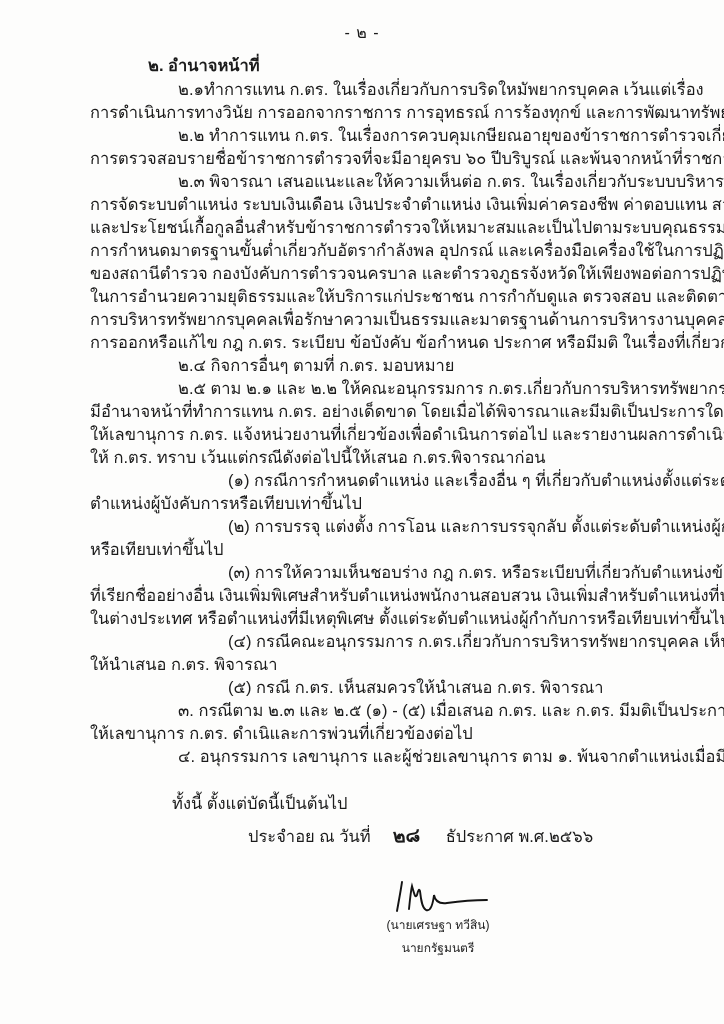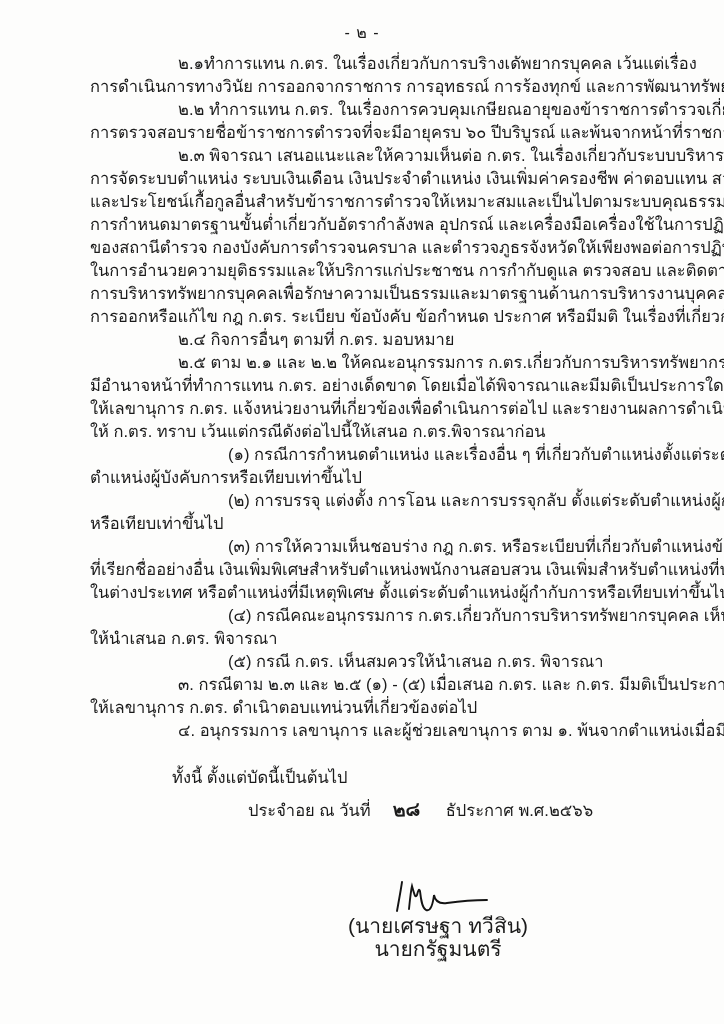--- a/index.html
+++ b/index.html
@@ -31,34 +31,35 @@
   .effective { line-height:23px; padding-left:82px; margin-top:24px; white-space:nowrap; }
   .dateline {
     line-height:23px; margin-top:9px; padding-left:158px; white-space:nowrap;
   }
   .date-day {
     display:inline-block; margin:0 26px 0 22px;
     font-size:19px; font-weight:600; transform:rotate(-3deg);
   }
   .sigblock {
     position:absolute; top:878px; left:277px; width:322px;
-    text-align:center; font-size:21px; line-height:23px;
+    text-align:center; font-size:12px; line-height:23px;
   }
   .sig-scribble { display:block; margin:0 auto -2px auto; }
 </style>
 </head>
 <body>
 
 <div class="page">
 
   <div class="pagenum">- ๒ -</div>
 
   <div class="content">
+    <div class="heading">๒. อำนาจหน้าที่</div>
 
-    <div class="line ind1">๒.๑ทำการแทน ก.ตร. ในเรื่องเกี่ยวกับการบริางเดัพยากรบุคคล เว้นแต่เรื่อง</div>
+    <div class="line ind1">๒.๑ทำการแทน ก.ตร. ในเรื่องเกี่ยวกับการบริดใหมัพยากรบุคคล เว้นแต่เรื่อง</div>
     <div class="line ind0">การดำเนินการทางวินัย การออกจากราชการ การอุทธรณ์ การร้องทุกข์ และการพัฒนาทรัพยากรบุคคล</div>
     <div class="line ind1">๒.๒ ทำการแทน ก.ตร. ในเรื่องการควบคุมเกษียณอายุของข้าราชการตำรวจเกี่ยวกับ</div>
     <div class="line ind0">การตรวจสอบรายชื่อข้าราชการตำรวจที่จะมีอายุครบ ๖๐ ปีบริบูรณ์ และพ้นจากหน้าที่ราชการ</div>
     <div class="line ind1">๒.๓ พิจารณา เสนอแนะและให้ความเห็นต่อ ก.ตร. ในเรื่องเกี่ยวกับระบบบริหารทรัพยากรบุคคล</div>
     <div class="line ind0">การจัดระบบตำแหน่ง ระบบเงินเดือน เงินประจำตำแหน่ง เงินเพิ่มค่าครองชีพ ค่าตอบแทน สวัสดิการ</div>
     <div class="line ind0">และประโยชน์เกื้อกูลอื่นสำหรับข้าราชการตำรวจให้เหมาะสมและเป็นไปตามระบบคุณธรรม</div>
     <div class="line ind0">การกำหนดมาตรฐานขั้นต่ำเกี่ยวกับอัตรากำลังพล อุปกรณ์ และเครื่องมือเครื่องใช้ในการปฏิบัติหน้าที่</div>
     <div class="line ind0">ของสถานีตำรวจ กองบังคับการตำรวจนครบาล และตำรวจภูธรจังหวัดให้เพียงพอต่อการปฏิบัติหน้าที่</div>
     <div class="line ind0">ในการอำนวยความยุติธรรมและให้บริการแก่ประชาชน การกำกับดูแล ตรวจสอบ และติดตามประเมินผล</div>
     <div class="line ind0">การบริหารทรัพยากรบุคคลเพื่อรักษาความเป็นธรรมและมาตรฐานด้านการบริหารงานบุคคล รวมทั้ง</div>
@@ -72,21 +73,21 @@
     <div class="line ind0">ตำแหน่งผู้บังคับการหรือเทียบเท่าขึ้นไป</div>
     <div class="line ind2">(๒) การบรรจุ แต่งตั้ง การโอน และการบรรจุกลับ ตั้งแต่ระดับตำแหน่งผู้กำกับการ</div>
     <div class="line ind0">หรือเทียบเท่าขึ้นไป</div>
     <div class="line ind2">(๓) การให้ความเห็นชอบร่าง กฎ ก.ตร. หรือระเบียบที่เกี่ยวกับตำแหน่งข้าราชการตำรวจ</div>
     <div class="line ind0">ที่เรียกชื่ออย่างอื่น เงินเพิ่มพิเศษสำหรับตำแหน่งพนักงานสอบสวน เงินเพิ่มสำหรับตำแหน่งที่ประจำอยู่</div>
     <div class="line ind0">ในต่างประเทศ หรือตำแหน่งที่มีเหตุพิเศษ ตั้งแต่ระดับตำแหน่งผู้กำกับการหรือเทียบเท่าขึ้นไป</div>
     <div class="line ind2">(๔) กรณีคณะอนุกรรมการ ก.ตร.เกี่ยวกับการบริหารทรัพยากรบุคคล เห็นสมควร</div>
     <div class="line ind0">ให้นำเสนอ ก.ตร. พิจารณา</div>
     <div class="line ind2">(๕) กรณี ก.ตร. เห็นสมควรให้นำเสนอ ก.ตร. พิจารณา</div>
     <div class="line ind1">๓. กรณีตาม ๒.๓ และ ๒.๕ (๑) - (๕) เมื่อเสนอ ก.ตร. และ ก.ตร. มีมติเป็นประการใดแล้ว</div>
-    <div class="line ind0">ให้เลขานุการ ก.ตร. ดำเนิาตอบแทน่วนที่เกี่ยวข้องต่อไป</div>
+    <div class="line ind0">ให้เลขานุการ ก.ตร. ดำเนิและการพ่วนที่เกี่ยวข้องต่อไป</div>
     <div class="line ind1">๔. อนุกรรมการ เลขานุการ และผู้ช่วยเลขานุการ ตาม ๑. พ้นจากตำแหน่งเมื่อมีการแต่งตั้ง</div>
 
     <div class="effective">ทั้งนี้  ตั้งแต่บัดนี้เป็นต้นไป</div>
 
     <div class="dateline">
       <span>ประจำอย ณ วันที่</span><span class="date-day">๒๘</span><span>ธัประกาศ พ.ศ.๒๕๖๖</span>
     </div>
   </div>
 
   <div class="sigblock">

